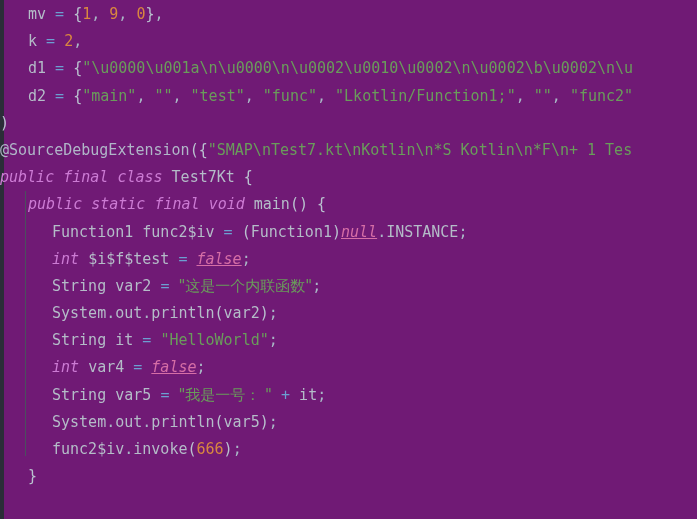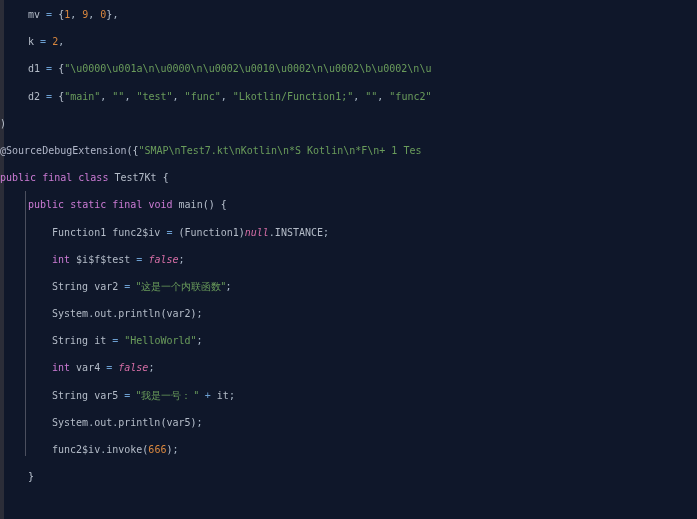--- a/index.html
+++ b/index.html
@@ -4,24 +4,24 @@
 <style>
   html, body {
     margin: 0;
     padding: 0;
     background: #2b2d38;
   }
   #editor {
     position: relative;
     width: 697px;
     height: 519px;
-    background: #0f172a;
+    background: #701a75;
     overflow: hidden;
     font-family: "DejaVu Sans Mono", "Liberation Mono", monospace;
-    font-size: 10px;
+    font-size: 15px;
     line-height: 27.2px;
     color: #a9b7c6;
     -webkit-font-smoothing: antialiased;
   }
   #gutter {
     position: absolute;
     left: 0;
     top: 0;
     width: 4px;
     height: 519px;
@@ -47,22 +47,22 @@
   .line {
     height: 27.2px;
     white-space: pre;
     overflow: hidden;
   }
   .ind1 { padding-left: 28px; }
   .ind2 { padding-left: 52px; }
 
   
   .t-plain  { color: #a9b7c6; }
-  .t-kw     { color: #cc7bd4; }
-  .t-kw2    { color: #d66ea6; font-style: italic; }
+  .t-kw     { color: #cc7bd4; font-style: italic; }
+  .t-kw2    { color: #d66ea6; font-style: italic; text-decoration: underline; }
   .t-num    { color: #d9873f; }
   .t-str    { color: #6a9c5b; }
   .t-op     { color: #6c9fd1; }
   .t-punct  { color: #a9b7c6; }
   .t-brace  { color: #b9c2cf; }
   .t-ident  { color: #b4bcc8; }
   .t-anno   { color: #b0b6c8; margin-top: 45px; }
   .t-type   { color: #b4bcc8; }
   .t-cjk    { font-family: "DejaVu Sans", "Liberation Sans", sans-serif; }
 </style>

